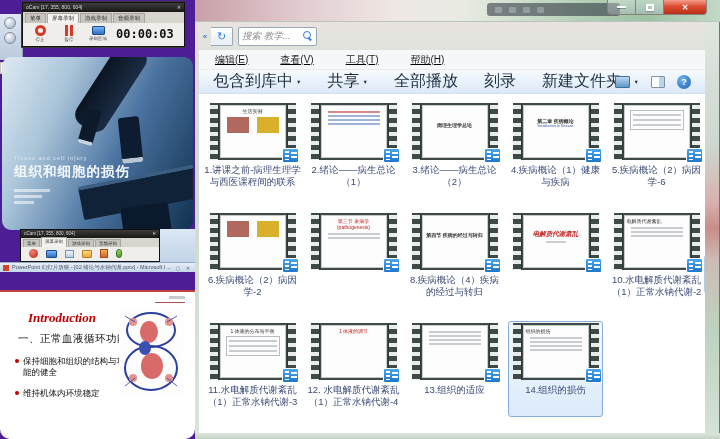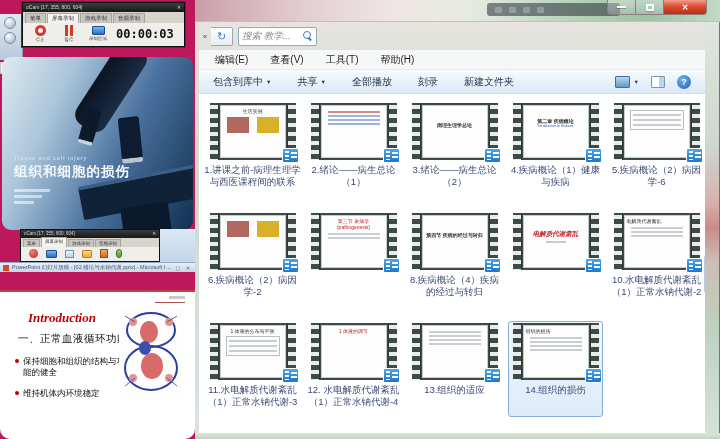--- a/index.html
+++ b/index.html
@@ -1,20 +1,20 @@
 <!DOCTYPE html>
 <html><head>
 <meta charset="utf-8">
 <style>
   html,body{margin:0;padding:0;background:#000;}
   *{box-sizing:border-box;font-family:"Liberation Sans",sans-serif;}
   .stage{position:relative;width:720px;height:439px;overflow:hidden;background:#050505;}
 
   
-  .left-panel{position:absolute;left:0;top:0;width:234px;height:439px;background:#be185d;}
+  .left-panel{position:absolute;left:0;top:0;width:234px;height:439px;background:#4c1d95;}
   .mini-win{position:absolute;left:0;top:14px;width:23px;height:46px;background:linear-gradient(180deg,#dfe8f2,#b9c9dc);border-right:1px solid #8aa0b8;}
   .mini-win .circ{width:12px;height:12px;border-radius:50%;background:radial-gradient(circle at 35% 30%,#fdfdfd,#b9c4d2 70%);border:1px solid #7d8ea2;margin:3px 0 0 4px;}
   .mini-chip{position:absolute;left:0;top:62px;width:23px;height:12px;background:#f3f3f1;border:1px solid #c9c2bc;}
   .mini-chip .pdot{position:absolute;left:2px;top:2px;width:7px;height:7px;background:#d24726;}
 
   
   .rec1{position:absolute;left:22px;top:2px;width:163px;height:45px;border:1px solid #111;background:#efeeeb;box-shadow:0 0 0 1px #3a3a3a;}
   .rec-title{height:9px;background:linear-gradient(180deg,#3c3c3c,#181818);color:#d8d8d8;font-size:5px;line-height:9px;padding:0 3px;display:flex;justify-content:space-between;}
   .rec-tabs{height:11px;background:#d8d5cf;display:flex;align-items:flex-end;padding-left:2px;gap:1px;}
   .rec-tabs span{font-size:5.5px;line-height:9px;padding:0 4px;background:#c8c5bf;border:1px solid #a8a59f;border-bottom:none;color:#333;}
@@ -99,24 +99,24 @@
   .crumb-sep{font-size:6px;color:#444;flex:none;}
   .crumb-item{font-size:10px;color:#1e1e1e;white-space:nowrap;flex:none;padding:0 1px;}
   .addr-drop{margin-left:auto;font-size:6px;color:#333;flex:none;padding-right:2px;}
   .refresh-btn{width:22px;height:19px;background:linear-gradient(180deg,#fdfefe,#e8eef5);border:1px solid #98a8b8;border-left:none;border-radius:0 2px 2px 0;color:#2f7ed8;font-size:11px;line-height:17px;text-align:center;flex:none;}
   .search-box{margin-left:5px;width:79px;height:19px;background:#fff;border:1px solid #98a8b8;border-radius:2px;display:flex;align-items:center;padding:0 3px;flex:none;}
   .search-ph{font-size:9.5px;font-style:italic;color:#8c8c8c;white-space:nowrap;overflow:hidden;flex:1;}
   .mag{width:10px;height:10px;position:relative;flex:none;}
   .mag::before{content:"";position:absolute;left:0;top:0;width:6px;height:6px;border:1.5px solid #3a7bd5;border-radius:50%;}
   .mag::after{content:"";position:absolute;left:6px;top:6px;width:4px;height:1.5px;background:#3a7bd5;transform:rotate(45deg);transform-origin:0 0;}
 
-  .menubar{position:absolute;left:4px;top:50px;width:506px;height:20px;background:#f6f7f9;border-bottom:1px solid #e8eaec;display:flex;align-items:center;padding-left:7px;gap:4px;}
+  .menubar{position:absolute;left:4px;top:50px;width:506px;height:20px;background:#f6f7f9;border-bottom:1px solid #e8eaec;display:flex;align-items:center;padding-left:7px;gap:14px;text-decoration:underline;}
   .menu-item{font-size:10px;color:#1e1e1e;padding:0 9px;}
   .cmdbar{position:absolute;left:4px;top:70px;width:506px;height:24px;background:linear-gradient(180deg,#f8fbfe,#e7f0fa 55%,#dce9f7);border-bottom:1px solid #d3e0ee;display:flex;align-items:center;padding-left:14px;}
-  .cmd-item{font-size:10px;color:#1f2f42;white-space:nowrap;}
+  .cmd-item{font-size:16px;color:#1f2f42;white-space:nowrap;}
   .cmd-caret{font-size:5.5px;color:#1f2f42;margin:0 0 0 3px;}
   .cmd-gap{width:26px;flex:none;}
   .cmd-right{position:absolute;right:14px;top:0;height:24px;display:flex;align-items:center;gap:12px;}
   .views-ico{width:15px;height:12px;background:linear-gradient(180deg,#bcd8ef,#5f97c8);border:1px solid #3e6f9e;border-radius:1px;}
   .views-caret{font-size:5.5px;color:#1f2f42;margin-left:-8px;}
   .preview-ico{width:14px;height:12px;border:1px solid #7e93a8;border-radius:1px;background:linear-gradient(90deg,#fff 55%,#bcd4ea 55%);}
   .help-ico{width:14px;height:14px;border-radius:50%;background:radial-gradient(circle at 35% 30%,#6db2ec,#1f63b4);color:#fff;font-size:9px;font-weight:bold;text-align:center;line-height:14px;}
 
   .content{position:absolute;left:4px;top:94px;width:506px;height:339px;background:#fff;overflow:hidden;}
   .grid{position:absolute;left:4px;top:7px;display:grid;grid-template-columns:repeat(5,101px);grid-auto-rows:110px;}

